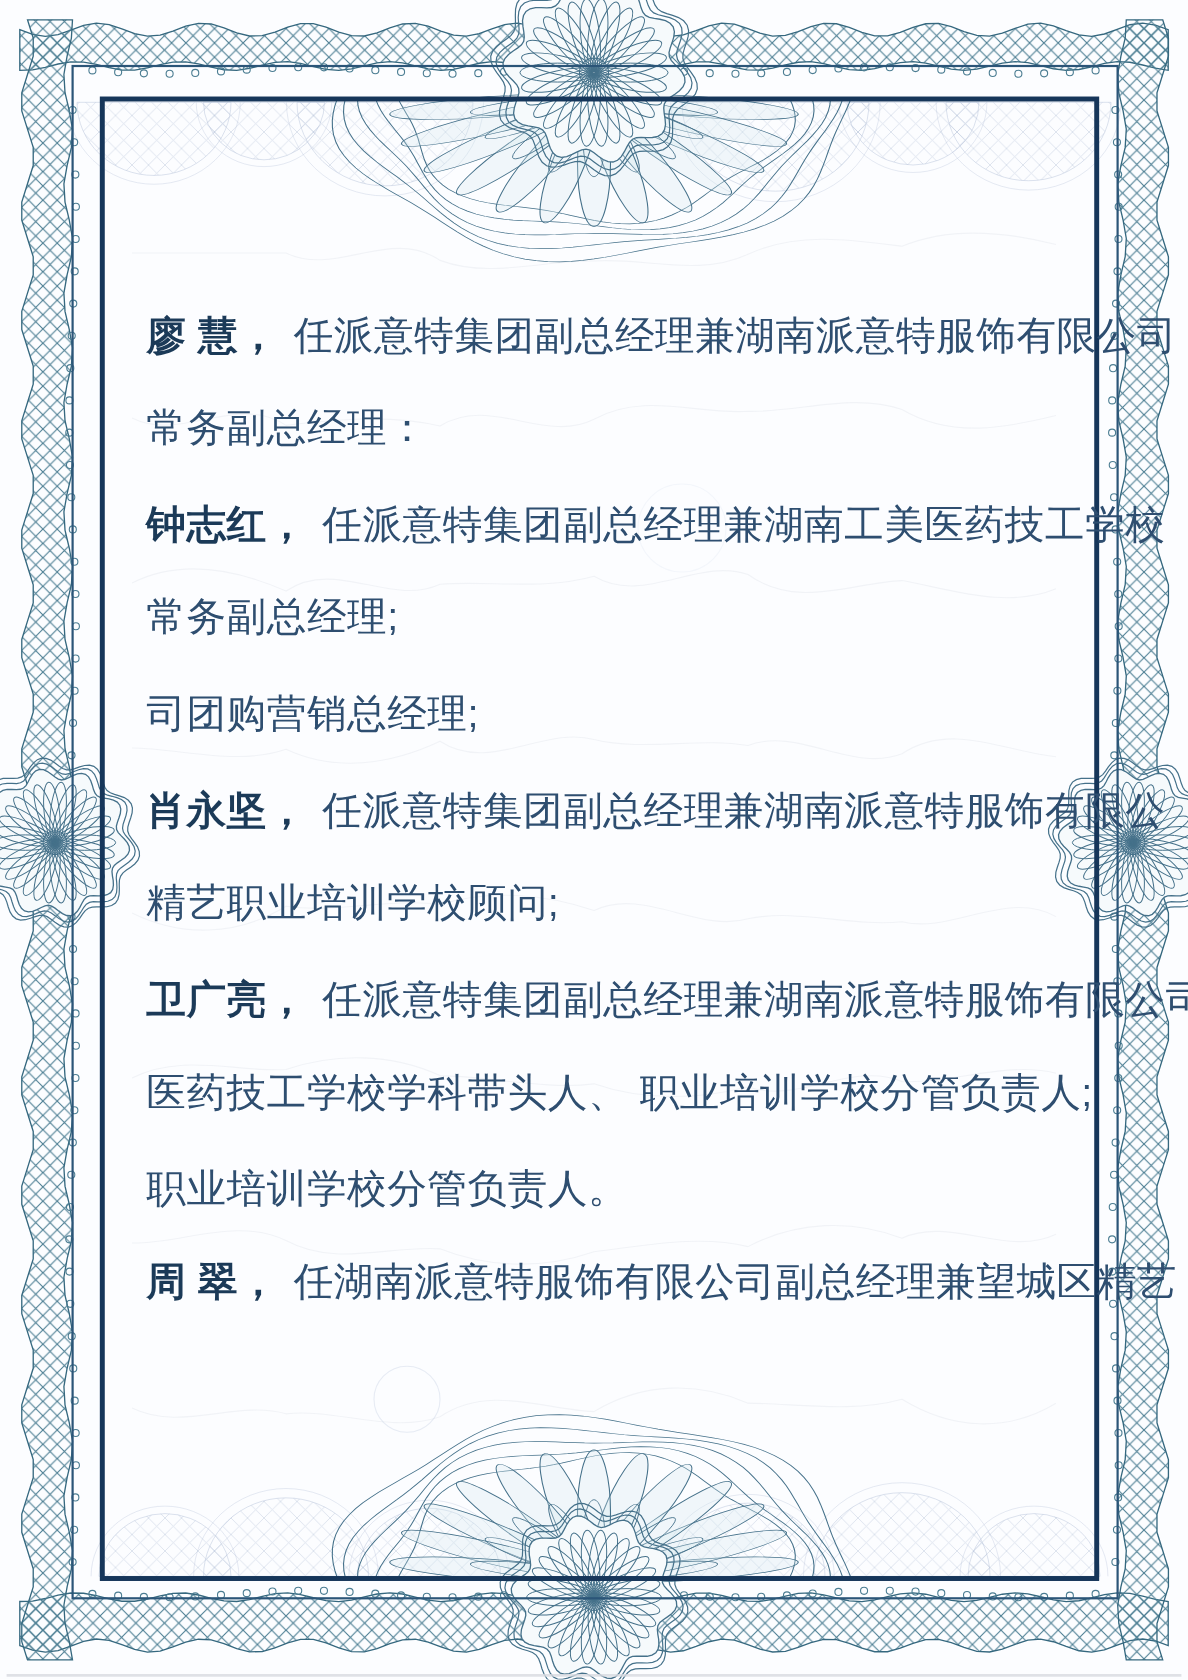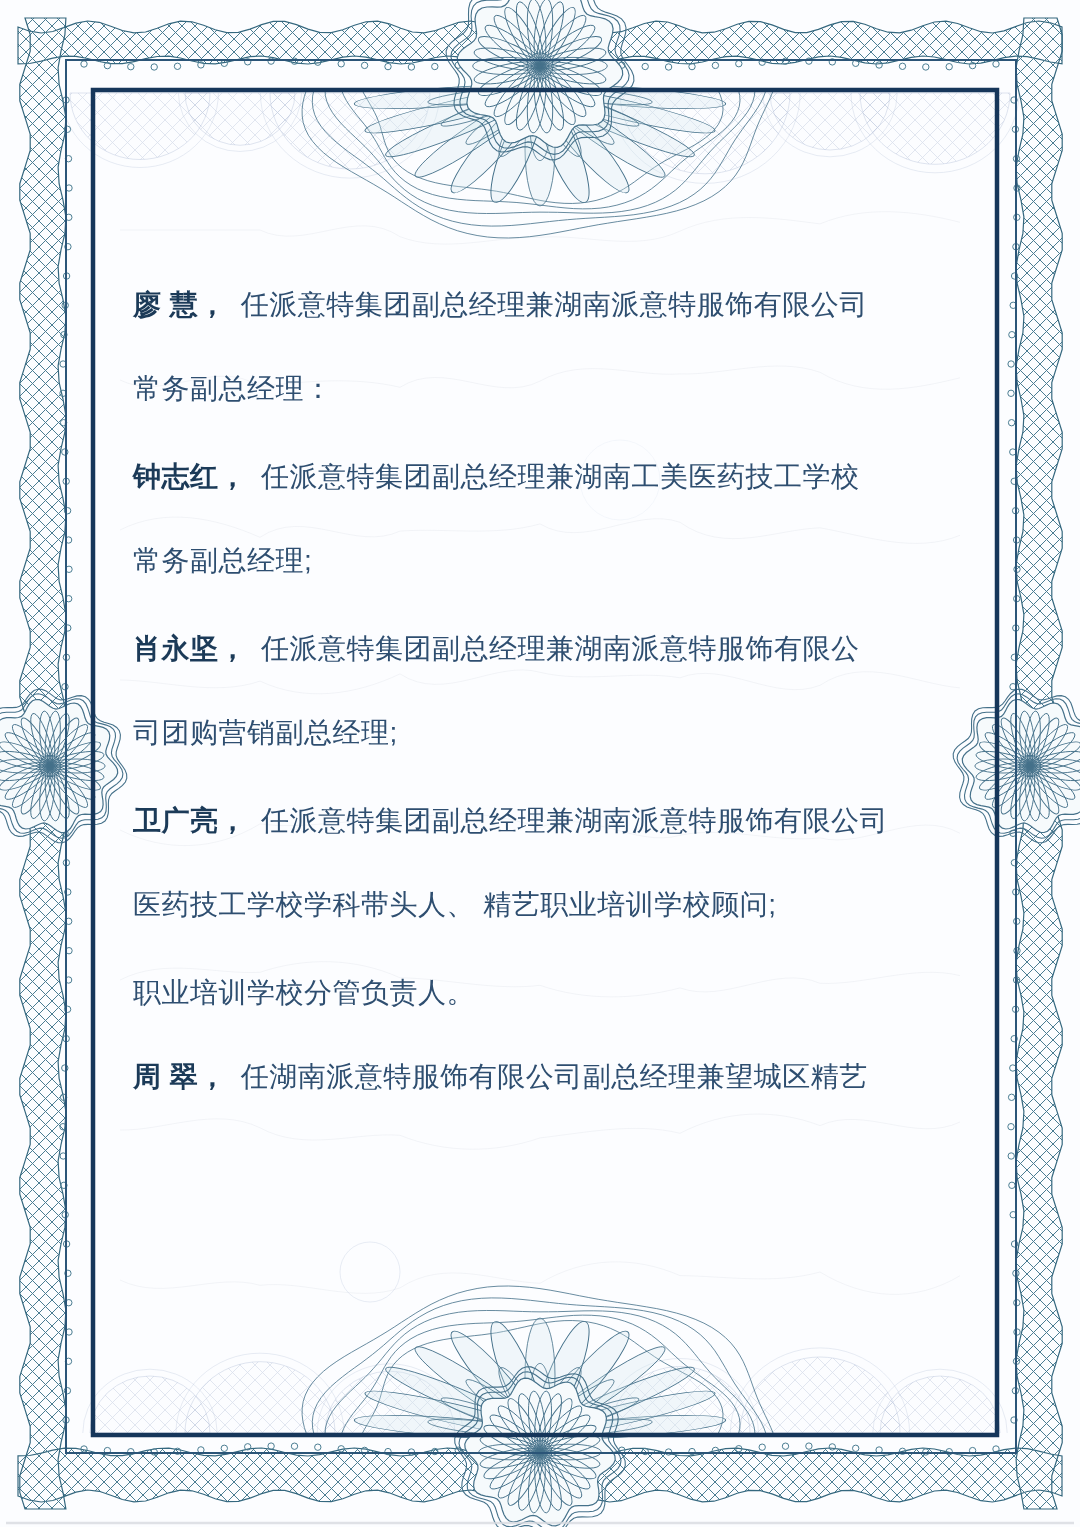--- a/index.html
+++ b/index.html
@@ -10,21 +10,21 @@
     overflow:hidden;
     font-family:"Liberation Sans","DejaVu Sans",sans-serif;
   }
   #deco{position:absolute;left:0;top:0;}
   .content{
     position:absolute;left:133px;top:263px;width:860px;
   }
   .entry{margin:0 0 4px 0;}
   .line{
     display:block;height:84px;line-height:84px;
-    font-size:28px;letter-spacing:.5px;
+    font-size:36px;letter-spacing:.5px;
     color:var(--text_body,#2e4e70);
     white-space:nowrap;
     font-weight:500;
   }
   .name{
     font-weight:700;
     color:var(--text_name,#1b3a58);
     margin-right:14px;
   }
 </style>
@@ -465,30 +465,31 @@
       <span class="line"><span class="name">廖 慧，</span><span>任派意特集团副总经理兼湖南派意特服饰有限公司</span></span>
       <span class="line">常务副总经理：</span>
     </p>
 
     <p class="entry">
       <span class="line"><span class="name">钟志红，</span><span>任派意特集团副总经理兼湖南工美医药技工学校</span></span>
       <span class="line">常务副总经理;</span>
     </p>
 
     <p class="entry">
+      <span class="line">司团购营销总经理;</span>
     </p>
 
     <p class="entry">
       <span class="line"><span class="name">肖永坚，</span><span>任派意特集团副总经理兼湖南派意特服饰有限公</span></span>
-      <span class="line">司团购营销副总经理;</span>
+      <span class="line">精艺职业培训学校顾问;</span>
     </p>
 
     <p class="entry">
       <span class="line"><span class="name">卫广亮，</span><span>任派意特集团副总经理兼湖南派意特服饰有限公司</span></span>
-      <span class="line">医药技工学校学科带头人、 精艺职业培训学校顾问;</span>
+      <span class="line">医药技工学校学科带头人、 职业培训学校分管负责人;</span>
     </p>
 
     <p class="entry">
       <span class="line">职业培训学校分管负责人。</span>
       <span class="line"><span class="name">周 翠，</span><span>任湖南派意特服饰有限公司副总经理兼望城区精艺</span></span>
     </p>
 
   </main>
 </div>
 

